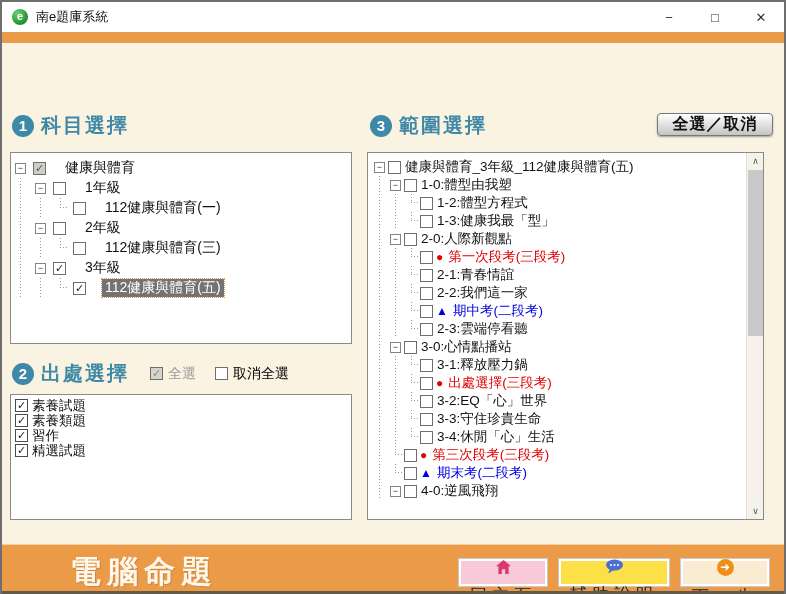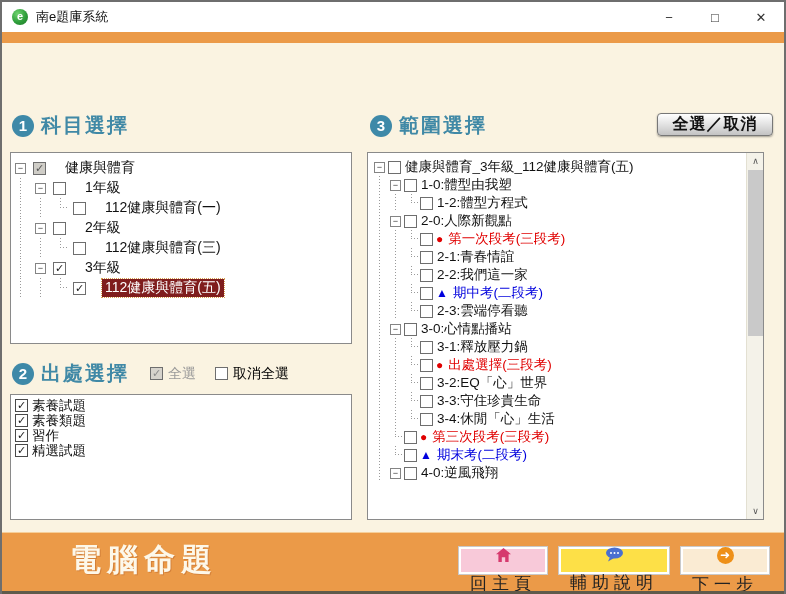--- a/index.html
+++ b/index.html
@@ -58,21 +58,21 @@
   .expandbox { width:11px; height:11px; border:1px solid #848484; background:#fff; font-size:9px; line-height:8px; text-align:center; color:#333; margin-left:2px; }
   .cb { flex:0 0 13px; width:13px; height:13px; border:1px solid #6e6e6e; background:#fff; font-size:11px; line-height:11px; font-weight:bold; text-align:center; color:#1a1a1a; }
   .cb.partial { background:#cfcdc7; color:#555; }
   .cbgap { flex:0 0 16px; }
   .marker { margin:0 1px 0 3px; font-size:12px; line-height:12px; }
   .marker.red-dot { color:#E00000; }
   .marker.blue-triangle { color:#0000DD; }
   .tlabel { padding:0 3px; white-space:nowrap; color:#111; }
   .tlabel.c-red { color:#E00000; }
   .tlabel.c-blue { color:#0000DD; }
-  .tlabel.selected { background:#7f1d1d; color:#fff; outline:1px dotted #d9a050; }
+  .tlabel.selected { background:#737373; color:#fff; outline:1px dotted #d9a050; }
   .right .tlabel { margin-left:1px; }
 
   
   .hdr-check { display:flex; align-items:center; gap:5px; font-size:14px; }
   .hdr-check .cb { flex:0 0 13px; }
   .hdr-check.disabled { color:#9a9a9a; }
   .hdr-check.disabled .cb { background:#d6d3cc; color:#8a8a8a; }
 
   
   .src-row { display:flex; align-items:center; height:15px; font-size:13.5px; color:#111; gap:4px; padding-left:2px; }
@@ -84,21 +84,21 @@
     border-radius:4px; font-size:16px; font-weight:bold; color:#111; letter-spacing:1px;
     display:flex; align-items:center; justify-content:center; box-shadow:0 1px 2px rgba(0,0,0,.35); }
 
   
   .vscroll { position:absolute; top:0; right:0; bottom:0; width:17px; background:#f4f2e9; border-left:1px solid #e3e0d2; }
   .vs-arrow { position:absolute; left:0; width:17px; height:16px; color:#555; font-size:9px; text-align:center; line-height:16px; }
   .vs-up { top:0; } .vs-down { bottom:0; }
   .vs-thumb { position:absolute; left:1px; top:17px; width:15px; height:166px; background:#c9c9c9; }
 
   
-  .footer { position:absolute; left:0; right:0; bottom:3px; height:59px; background:#EB9A48; border-top:1px solid #f6cf9a;padding-left:39px; }
+  .footer { position:absolute; left:0; right:0; bottom:3px; height:47px; background:#EB9A48; border-top:1px solid #f6cf9a;padding-left:39px; }
   .brand { position:absolute; left:68px; top:6px; font-size:31px; font-weight:bold; color:#FDF8EA; letter-spacing:6px; text-shadow:1px 1px 0 #d3813a; }
   .fbtns { position:absolute; right:14px; top:13px; display:flex; gap:10px; }
   .fbtn { display:flex; align-items:center; gap:9px; height:29px; padding:0 11px;
     border:1px solid #c9c9c9; box-shadow:inset 0 0 0 2px #fff; font-size:17px; color:#222; letter-spacing:5px;flex-direction:column; }
   .fbtn.pink { background:#F8C9D9; }
   .fbtn.blue { background:#fde047; }
   .fbtn.cream { background:#FAEBD3; }
   .fbtn svg { display:block; }
   .next-circle { width:17px; height:17px; border-radius:50%; background:#EE9018; color:#fff; font-size:12px; font-weight:bold; line-height:17px; text-align:center; letter-spacing:0; }
 </style>
@@ -244,20 +244,27 @@
         </div>
         <div class="trow right">
           <span class="guide"></span>
           <span class="guide"></span>
           <span class="lguide"></span>
           <span class="cb unchecked"></span>
           <span class="tlabel">1-2:體型方程式</span>
         </div>
         <div class="trow right">
           <span class="guide"></span>
+          <span class="guide"></span>
+          <span class="lguide"></span>
+          <span class="cb unchecked"></span>
+          <span class="tlabel">1-3:健康我最「型」</span>
+        </div>
+        <div class="trow right">
+          <span class="guide"></span>
           <span class="expcell">
             <span class="expandbox">−</span>
           </span>
           <span class="cb unchecked"></span>
           <span class="tlabel">2-0:人際新觀點</span>
         </div>
         <div class="trow right">
           <span class="guide"></span>
           <span class="guide"></span>
           <span class="lguide"></span>

